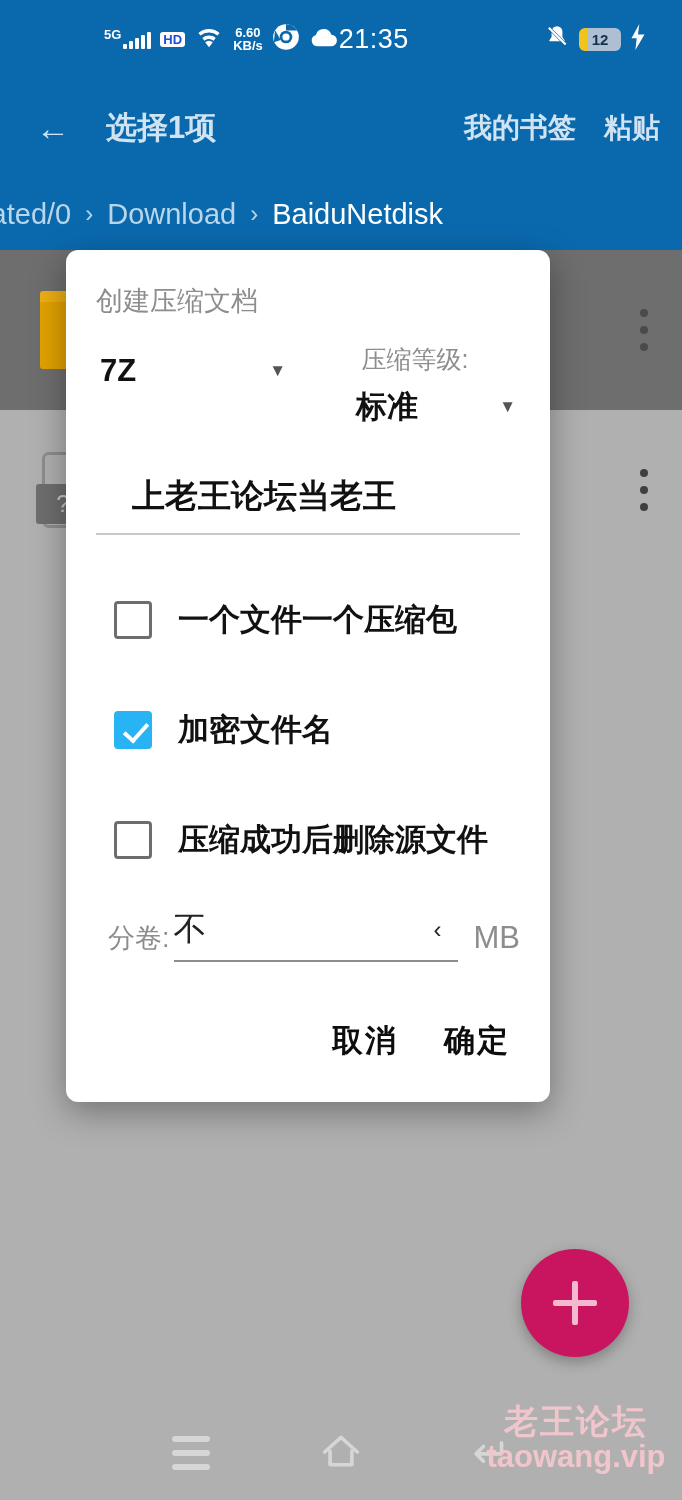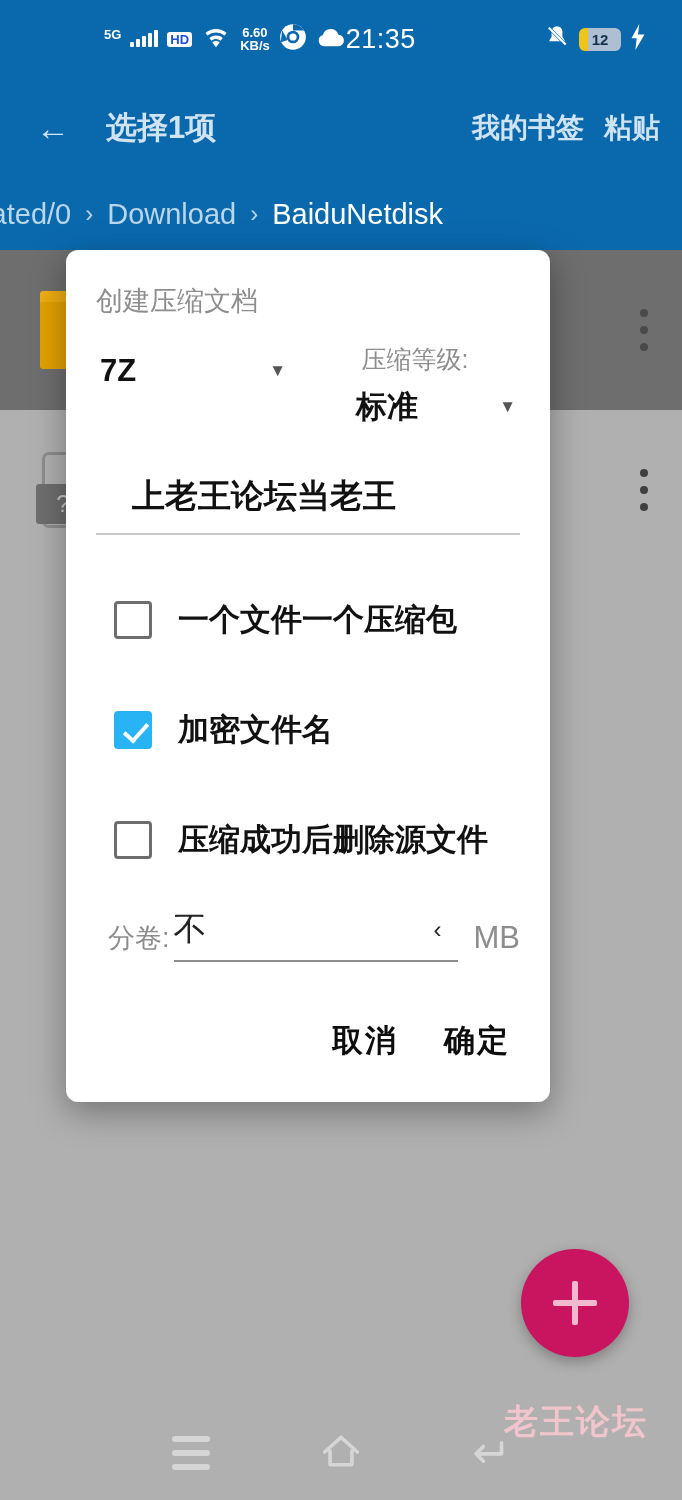--- a/index.html
+++ b/index.html
@@ -11,21 +11,21 @@
   }
   
   .statusbar{
     position:absolute;left:0;top:0;width:682px;height:78px;
     background:#0a69ad;
     display:flex;align-items:center;
     color:#fff;
   }
   .sb-left{display:flex;align-items:center;gap:9px;margin-left:104px;}
   .sb-right{display:flex;align-items:center;gap:9px;margin-left:auto;margin-right:36px;}
-  .ico5g{display:flex;align-items:center;gap:9px;}
+  .ico5g{display:flex;align-items:flex-end;gap:2px;}
   .ico5g .lbl{font-size:13px;font-weight:bold;line-height:11px;margin-bottom:9px;}
   .bars{display:flex;align-items:flex-end;gap:2px;height:16px;}
   .bars i{display:block;width:4px;background:#fff;border-radius:1px;}
   .bars i:nth-child(1){height:5px}.bars i:nth-child(2){height:8px}
   .bars i:nth-child(3){height:11px}.bars i:nth-child(4){height:14px}
   .bars i:nth-child(5){height:17px}
   .hd{font-size:13px;font-weight:bold;background:#fff;color:#1d4ed8;border-radius:3px;padding:1px 3px;line-height:13px;}
   .kbs{font-size:13px;font-weight:bold;line-height:13px;text-align:center;}
   .clock{font-size:27px;font-weight:500;letter-spacing:.5px;}
   .batt{
@@ -34,21 +34,21 @@
     background:linear-gradient(90deg,#f0c419 0 22%,#aebfd4 22% 100%);
     color:#15324d;font-size:15px;font-weight:bold;
   }
   
   .toolbar{
     position:absolute;left:0;top:78px;width:682px;height:100px;
     background:#0a69ad;color:#cfe3f2;display:flex;align-items:center;
   }
   .tb-back{width:62px;text-align:center;font-size:34px;margin-left:22px;color:#cfe3f2;}
   .tb-title{font-size:31px;font-weight:bold;margin-left:22px;}
-  .tb-actions{margin-left:auto;display:flex;gap:20px;margin-right:22px;}
+  .tb-actions{margin-left:auto;display:flex;gap:28px;margin-right:22px;}
   .tb-actions span{font-size:28px;font-weight:bold;}
   
   .crumbs{
     position:absolute;left:0;top:178px;width:682px;height:72px;
     background:#0a69ad;display:flex;align-items:center;overflow:hidden;
     padding-left:0;
   }
   .crumbs .c{font-size:29px;color:#b9d6ea;white-space:nowrap;}
   .crumbs .c.last{color:#ffffff;}
   .crumbs .sep{font-size:24px;color:#b9d6ea;margin:0 14px;}
@@ -268,20 +268,21 @@
   </div>
   <div class="nav-back">
     <svg width="46" height="40" viewBox="0 0 24 22">
         <path d="M20 6v6H6M10 8l-4 4 4 4" fill="none" stroke="#d6d6d6" stroke-width="2" stroke-linejoin="round" stroke-linecap="round"></path>
       </svg>
   </div>
 </div>
 
 <div class="watermark">
   <div class="wm1">老王论坛</div>
+  <div class="wm2">taowang.vip</div>
 </div>
 
 <div class="dialog">
   <div class="dlg-title">创建压缩文档</div>
 
 
   <div class="selects">
     <div class="sel fmt">
       <div class="valrow">
         <span class="val">7Z</span>

